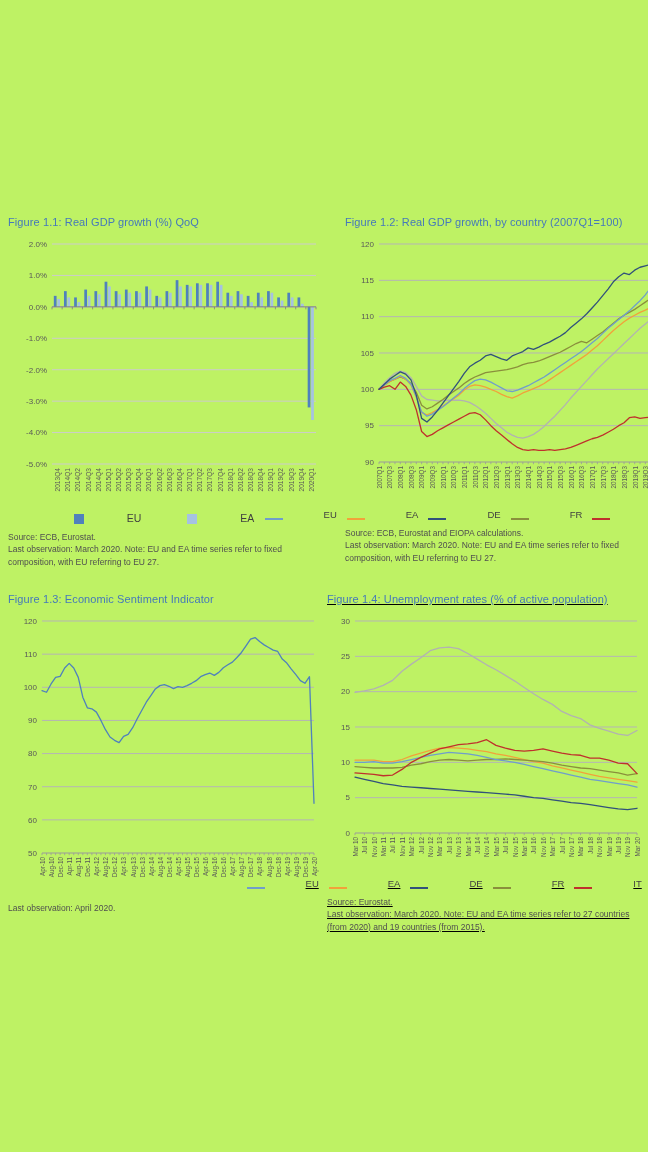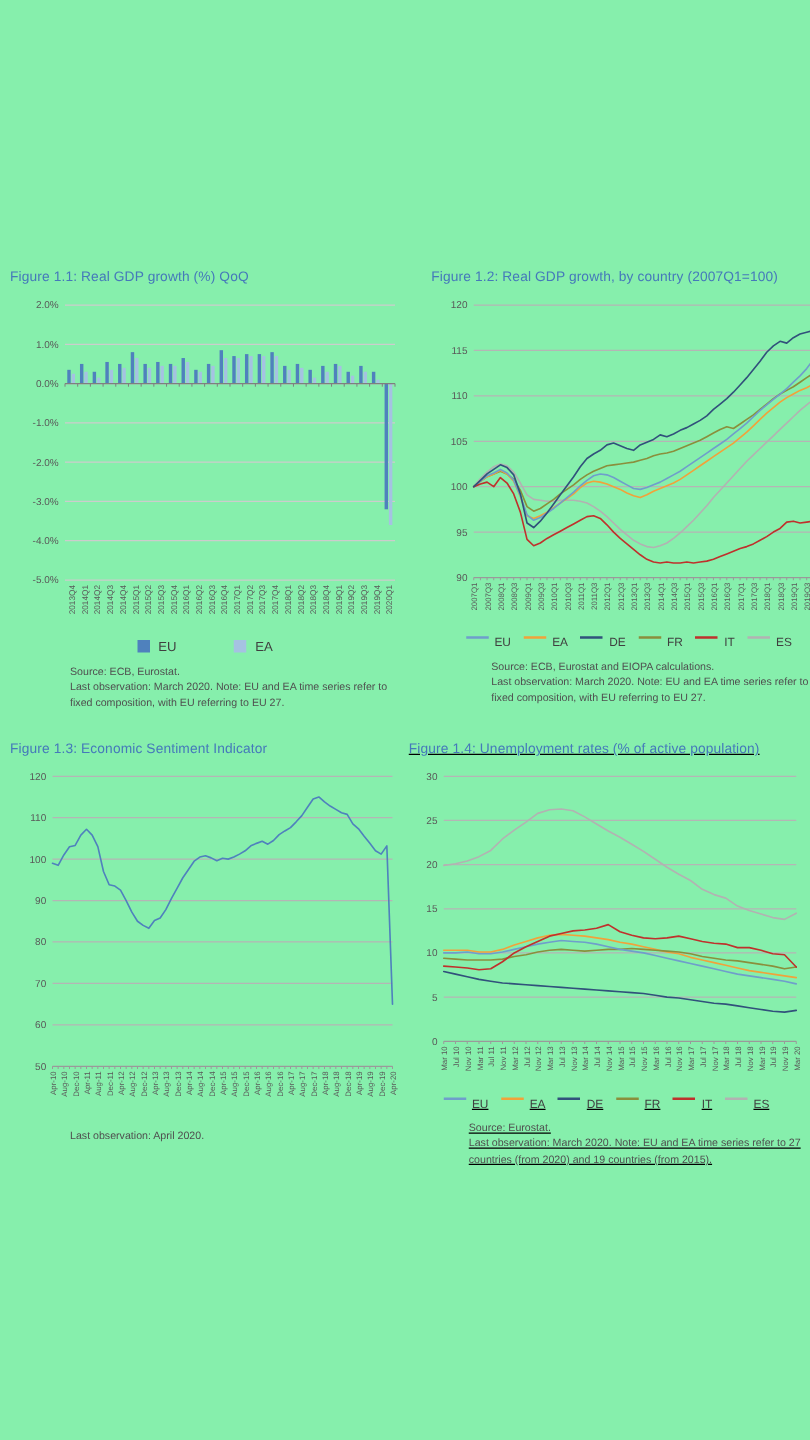--- a/index.html
+++ b/index.html
@@ -1,29 +1,29 @@
 <!DOCTYPE html>
 <html><head>
 <meta charset="utf-8">
 <style>
   html,body{margin:0;padding:0;background:#ffffff;}
-  .page{position:relative;width:648px;height:1152px;background:#86efac;overflow:hidden;
+  .page{position:relative;width:648px;height:1152px;background:#bef264;overflow:hidden;
         font-family:"Liberation Sans",sans-serif;}
   .figure{position:absolute;}
   .fig-title{font-size:11px;color:#4579ba;font-weight:400;margin:0 0 6px 0;letter-spacing:.1px;}
   .legend{display:flex;align-items:center;justify-content:center;color:#3f3f3f;}
-  .legend .item{display:flex;align-items:flex-start;white-space:nowrap;}
+  .legend .item{display:flex;align-items:flex-end;white-space:nowrap;gap:36px;}
   .legend-bar{font-size:10.5px;margin-top:2px;}
   .legend-bar .item + .item{margin-left:46px;}
   .legend-line{font-size:9.5px;margin-top:3px;}
   .legend-line .item + .item{margin-left:10px;}
   .sq{width:10px;height:10px;display:inline-block;margin-right:7px;}
   .ln{width:18px;height:2px;display:inline-block;margin-right:5px;}
   .source{font-size:8.5px;color:#4f4f4f;line-height:1.45;margin:7px 0 0 0;}
-  .source span{display:block;margin-left:48px;}
+  .source span{display:block;}
   svg{display:block;}
 </style>
 </head>
 <body>
 
 <div class="page">
 
   <section class="figure" style="left:8px;top:216px;width:312px;">
     <h2 class="fig-title">Figure 1.1: Real GDP growth (%) QoQ</h2>
     <svg width="312" height="276" viewBox="0 0 312 276">

